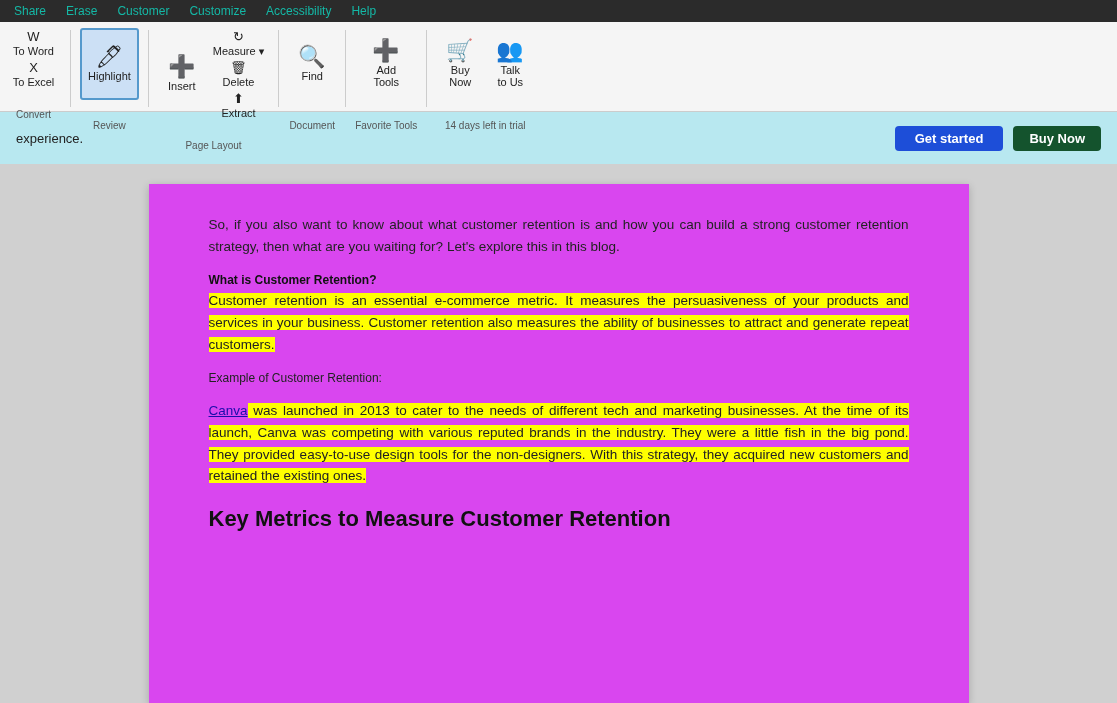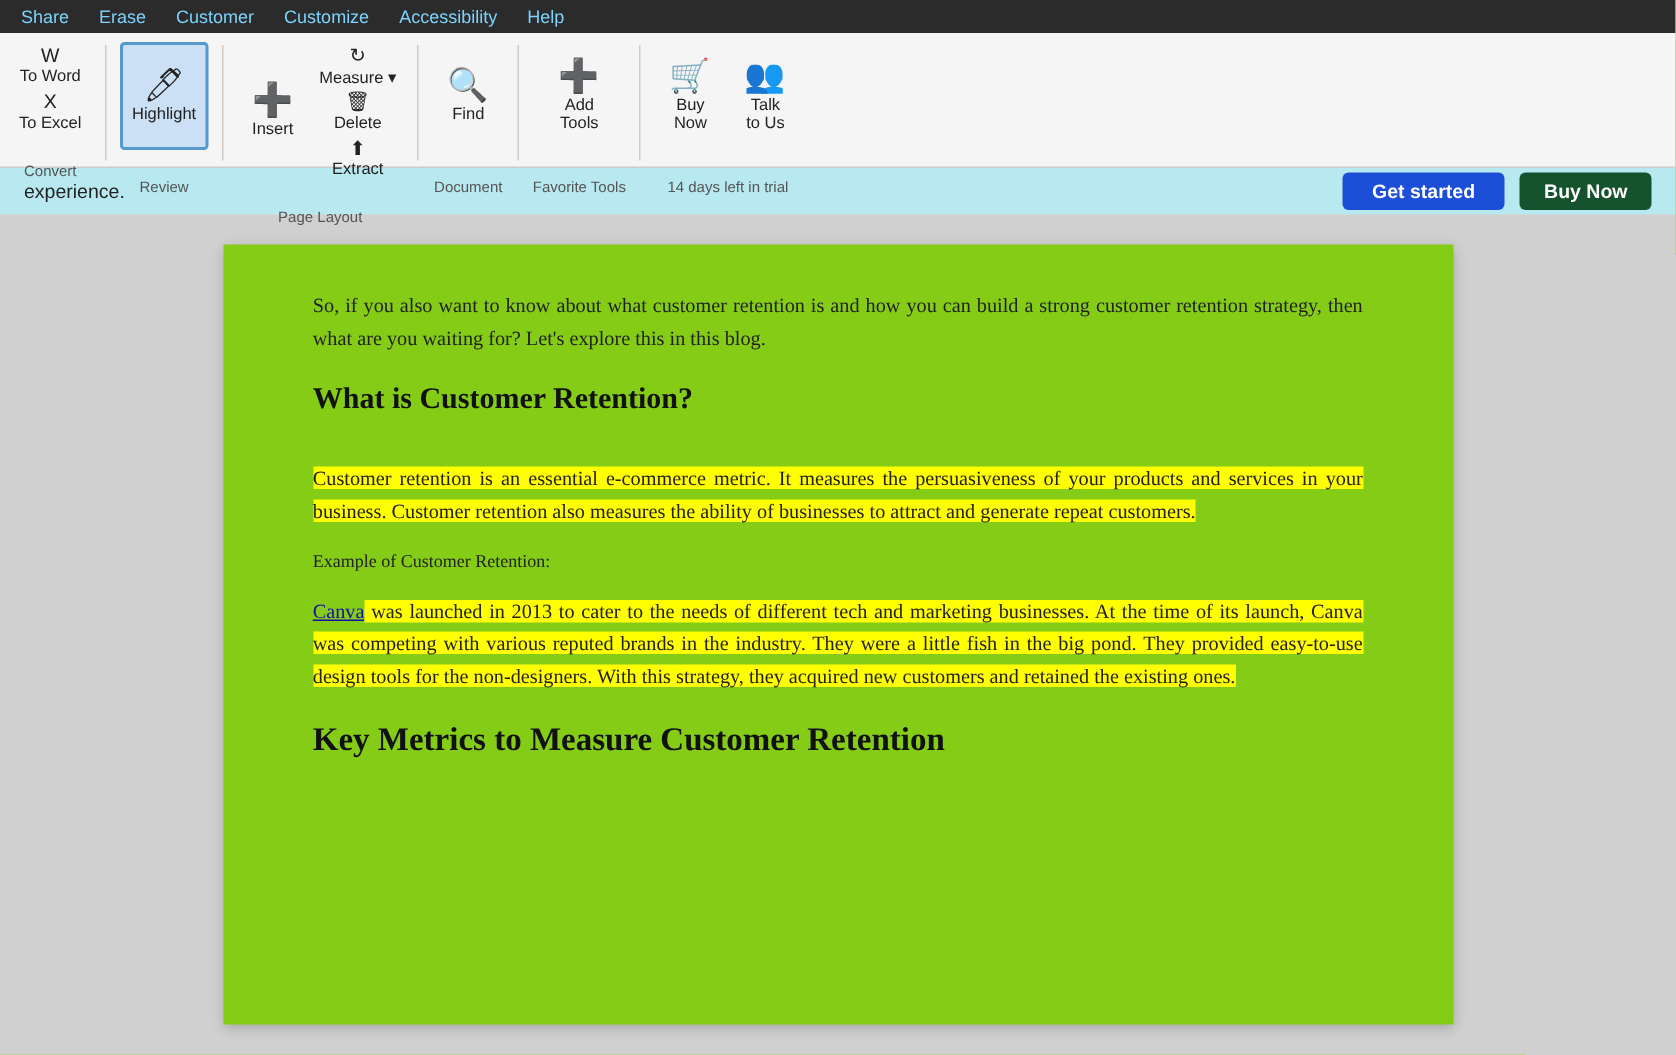--- a/index.html
+++ b/index.html
@@ -2,21 +2,21 @@
 <html><head>
   <meta charset="utf-8">
   <style>
     * { box-sizing: border-box; margin: 0; padding: 0; }
     body { font-family: Arial, sans-serif; font-size: 13px; background: #e0e0e0; overflow-x: hidden; }
 
     
     .menu-bar {
       display: flex;
       background: #2b2b2b;
-      color: #7dd3fc;
+      color: #14b8a6;
       height: 22px;
       align-items: flex-start;
       padding: 0 4px;
     }
     .menu-bar-item {
       padding: 0 10px;
       font-size: 12px;
       cursor: pointer;
       height: 100%;
       display: flex;
@@ -117,21 +117,21 @@
     .group-bottom {
       display: flex;
       flex-direction: column;
       align-items: center;
       margin-top: 20px;
     }
 
     
     .trial-banner {
       background: #b8e8f0;
-      height: 31px;
+      height: 52px;
       display: flex;
       align-items: center;
       padding: 0 16px;
       gap: 10px;
       font-size: 13px;
       color: #222;
     }
     .trial-banner-text { flex: 1; }
     .btn-get-started {
       background: #1d4ed8;
@@ -157,40 +157,39 @@
     
     .page-area {
       background: #d0d0d0;
       min-height: calc(703px - 22px - 90px - 38px);
       display: flex;
       justify-content: center;
       padding: 20px 0;
     }
 
     .page-doc {
-      background: #84cc16;
+      background: #d946ef;
       width: 820px;
       min-height: 520px;
       padding: 30px 60px;
       box-shadow: 0 2px 8px rgba(0,0,0,0.2);
       font-size: 13.5px;
       line-height: 1.6;
       color: #222;
-      font-family: Liberation Serif, serif;
     }
 
     .intro-text {
       margin-bottom: 20px;
       text-align: justify;
     }
 
     .section-heading {
-      font-size: 20px;
+      font-size: 12px;
       font-weight: bold;
-      margin-bottom: 26px;
+      margin-bottom: 0;
       color: #111;
     }
 
     .highlighted {
       background-color: #ffff00;
     }
 
     .paragraph {
       margin-bottom: 14px;
       text-align: justify;

